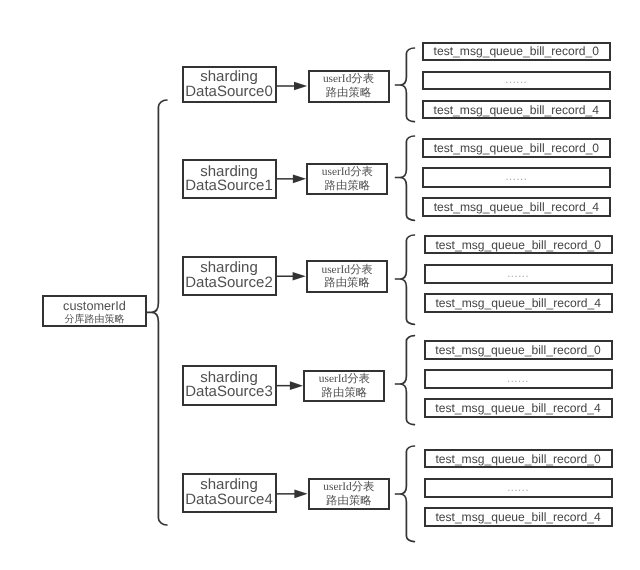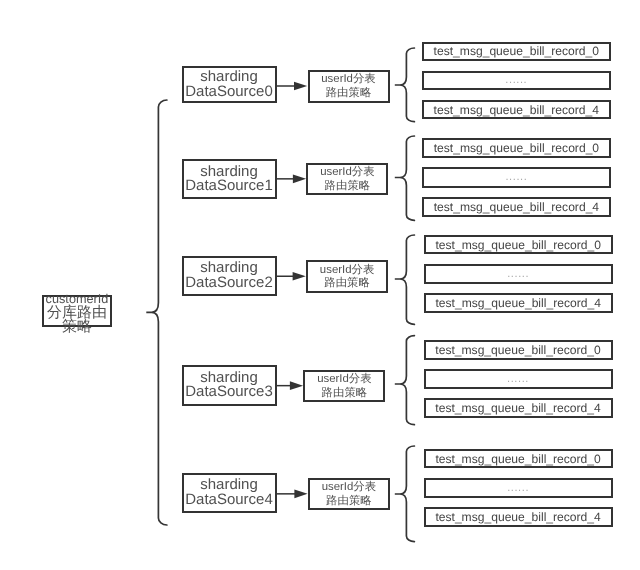--- a/index.html
+++ b/index.html
@@ -4,25 +4,25 @@
 <title>Sharding Routing Diagram</title>
 <style>
   html,body{margin:0;padding:0;}
   body{width:640px;height:570px;background:#ffffff;font-family:"Liberation Sans",sans-serif;overflow:hidden;
         -webkit-font-smoothing:antialiased;text-rendering:geometricPrecision;}
   #stage{position:relative;width:640px;height:570px;will-change:transform;}
   .box{position:absolute;box-sizing:border-box;border:2px solid #333333;background:#fff;
        display:flex;flex-direction:column;align-items:center;justify-content:center;
        color:#505050;text-align:center;}
   .ds-box{font-size:15px;line-height:14.6px;}
-  .rule-box{font-size:11.4px;line-height:13.6px;padding-top:2px;}
+  .rule-box{font-size:11.4px;line-height:13.6px;padding-top:2px;font-family:Liberation Serif, serif;}
   .root-box{font-size:12.7px;line-height:13.4px;padding-top:4px;}
   .tbl-box{font-size:12.1px;color:#454545;}
   .dots{color:#a9a9a9;font-size:11px;letter-spacing:0.6px;}
-  .cjk{font-size:15px;}
+  .cjk{font-size:10px;}
   svg.overlay{position:absolute;left:0;top:0;width:640px;height:570px;pointer-events:none;}
 </style>
 </head>
 <body>
 
 <div id="stage">
   <svg class="overlay" viewBox="0 0 640 570">
       <path d="M 166.9 100 C 162.20545 100 158.4 103.1339 158.4 107 L 158.4 302.8 C 158.4 307.36 157.3 312.3 151.624 312.3 L 146.3 312.3 L 151.624 312.3 C 157.3 312.3 158.4 317.24 158.4 321.8 L 158.4 518 C 158.4 521.8661 162.20545 525 166.9 525" fill="none" stroke="#353535" stroke-width="1.7" stroke-linecap="round"></path>
       <g>
         <line x1="276.5" y1="86" x2="299.5" y2="86" stroke="#333" stroke-width="1.5"></line>
@@ -43,21 +43,21 @@
         <line x1="276.5" y1="385.65000000000003" x2="295.4" y2="385.65000000000003" stroke="#333" stroke-width="1.5"></line>
         <path d="M 303.09999999999997 385.65000000000003 L 289.9 381.35 L 289.9 389.95000000000005 Z" fill="#333"></path>
       </g>
       <path d="M 414.4 335.6 C 409.98159999999996 335.6 406.4 338.06235000000004 406.4 341.1 L 406.4 376 C 406.4 379.84 405.29999999999995 384 399.904 384 L 394.8 384 L 399.904 384 C 405.29999999999995 384 406.4 388.16 406.4 392 L 406.4 419.2 C 406.4 422.23765 409.98159999999996 424.7 414.4 424.7" fill="none" stroke="#353535" stroke-width="1.7" stroke-linecap="round"></path>
       <g>
         <line x1="276.5" y1="493.85" x2="299.9" y2="493.85" stroke="#333" stroke-width="1.5"></line>
         <path d="M 307.59999999999997 493.85 L 294.4 489.55 L 294.4 498.15000000000003 Z" fill="#333"></path>
       </g>
       <path d="M 414.4 446 C 409.98159999999996 446 406.4 448.46235 406.4 451.5 L 406.4 486 C 406.4 489.84 405.29999999999995 494 399.904 494 L 394.8 494 L 399.904 494 C 405.29999999999995 494 406.4 498.16 406.4 502 L 406.4 536.1 C 406.4 539.13765 409.98159999999996 541.6 414.4 541.6" fill="none" stroke="#353535" stroke-width="1.7" stroke-linecap="round"></path>
     </svg>
-<div class="box root-box" style="left: 42px; top: 295px; width: 70px; height: 32px;">
+<div class="box root-box" style="left: 42px; top: 295px; width: 105px; height: 32px;">
       <div>customerId</div>
       <div class="cjk">分库路由策略</div>
     </div>
     <div class="box ds-box" style="left: 181.5px; top: 66.3px; width: 95px; height: 37px;">
       <div>sharding</div>
       <div>DataSource0</div>
     </div>
     <div class="box rule-box" style="left: 307.5px; top: 69.5px; width: 82px; height: 33px;">
       <div>userId分表</div>
       <div>路由策略</div>

